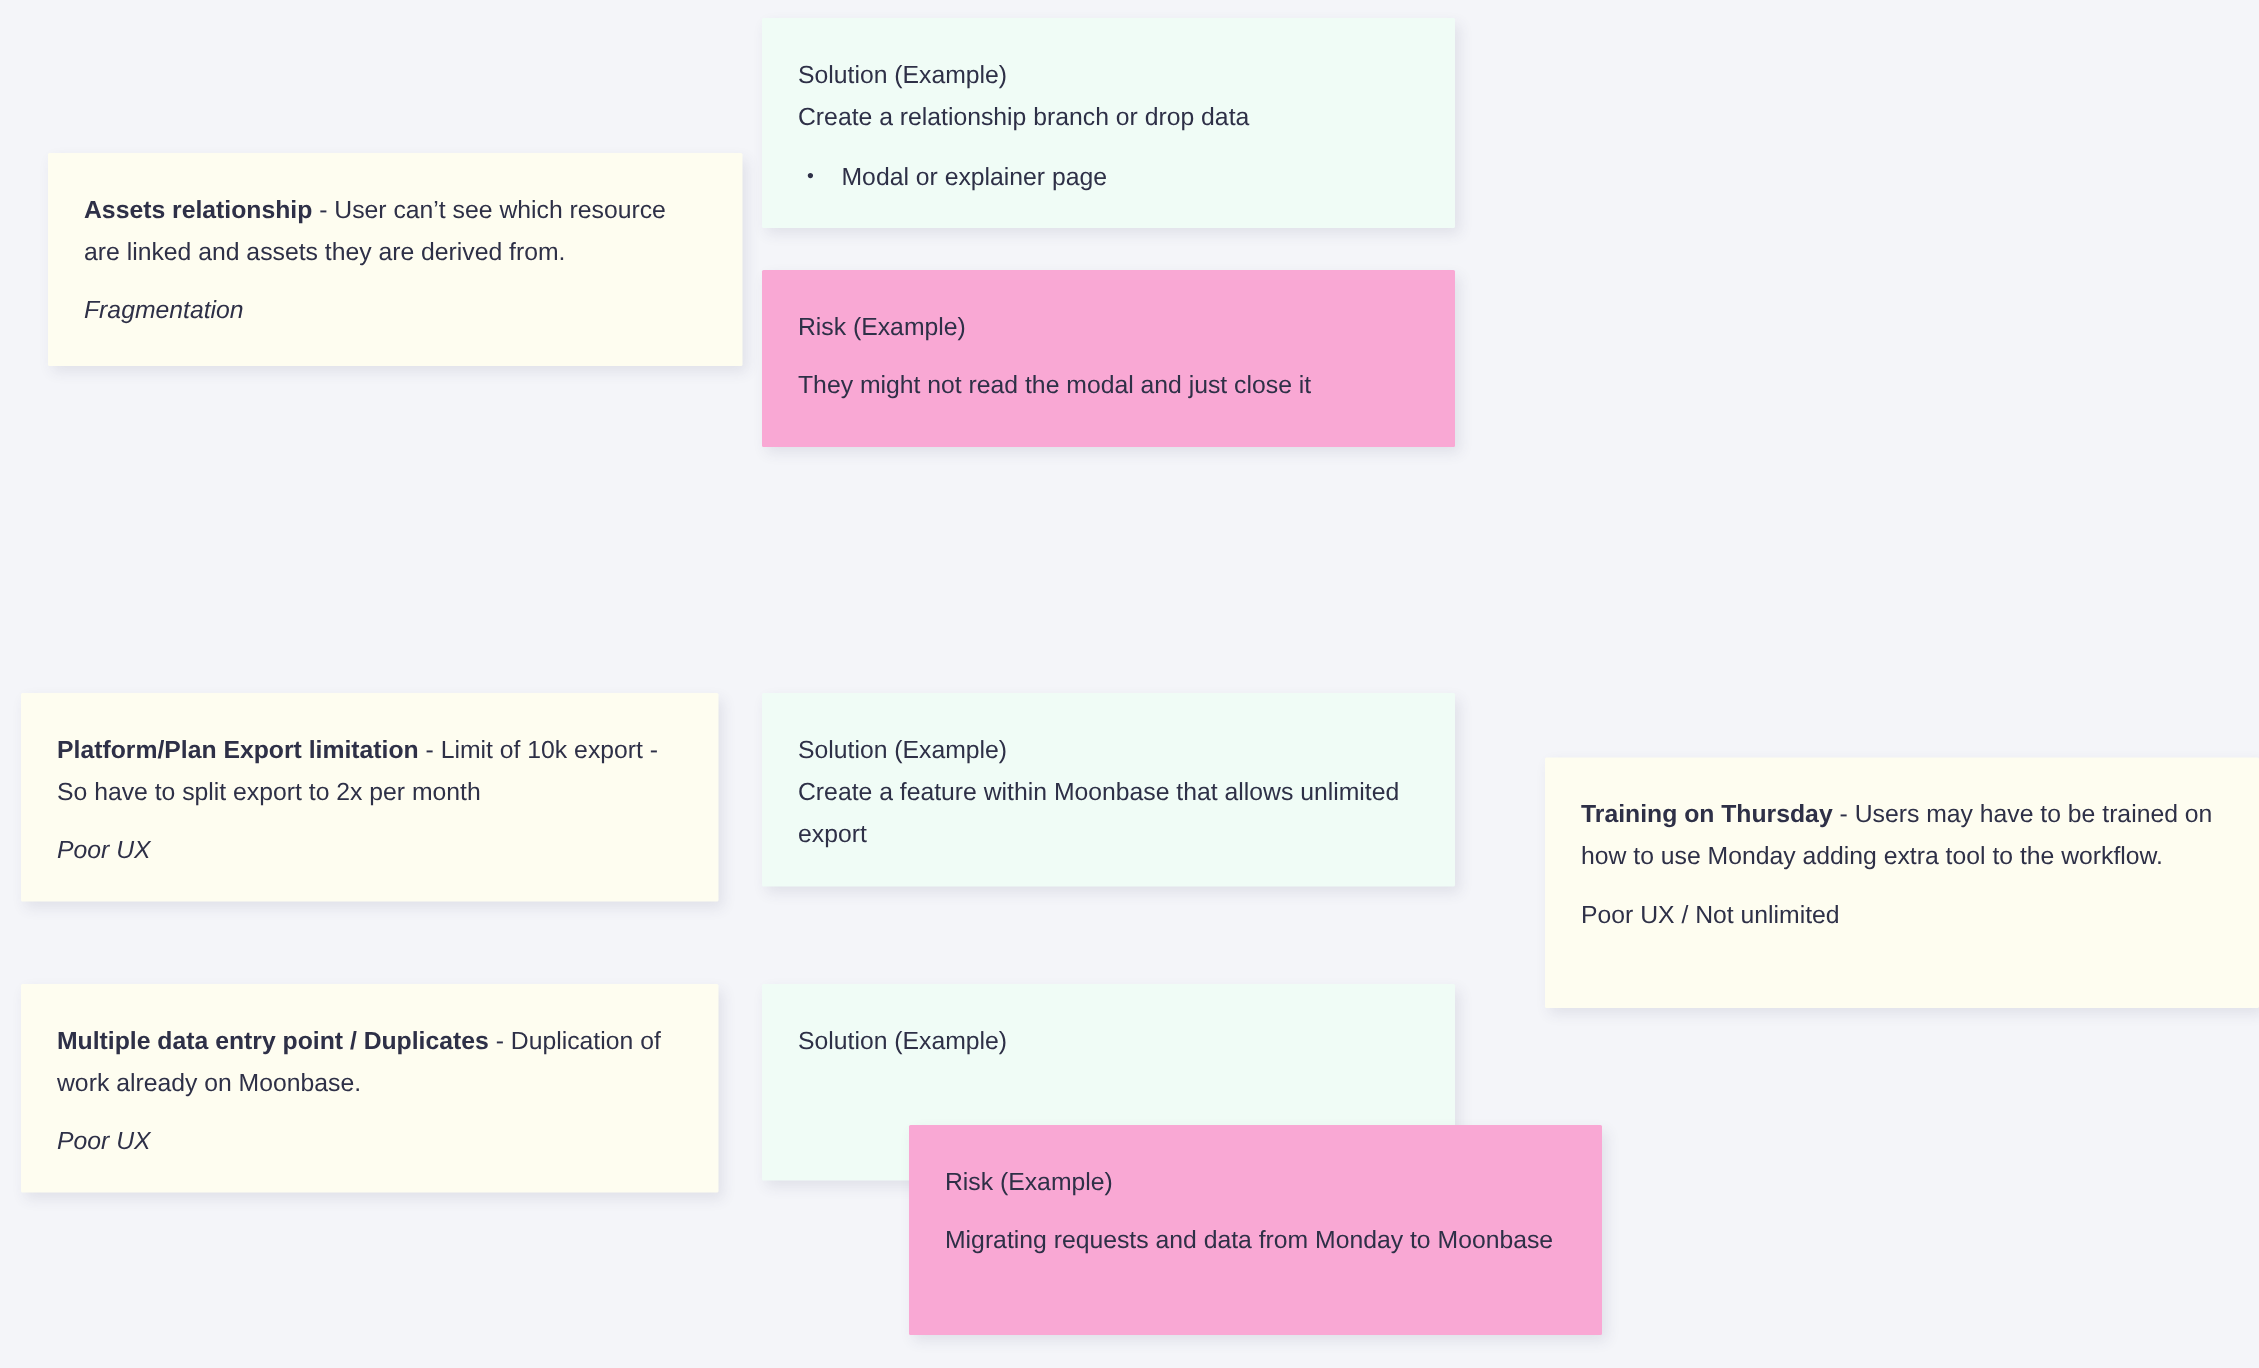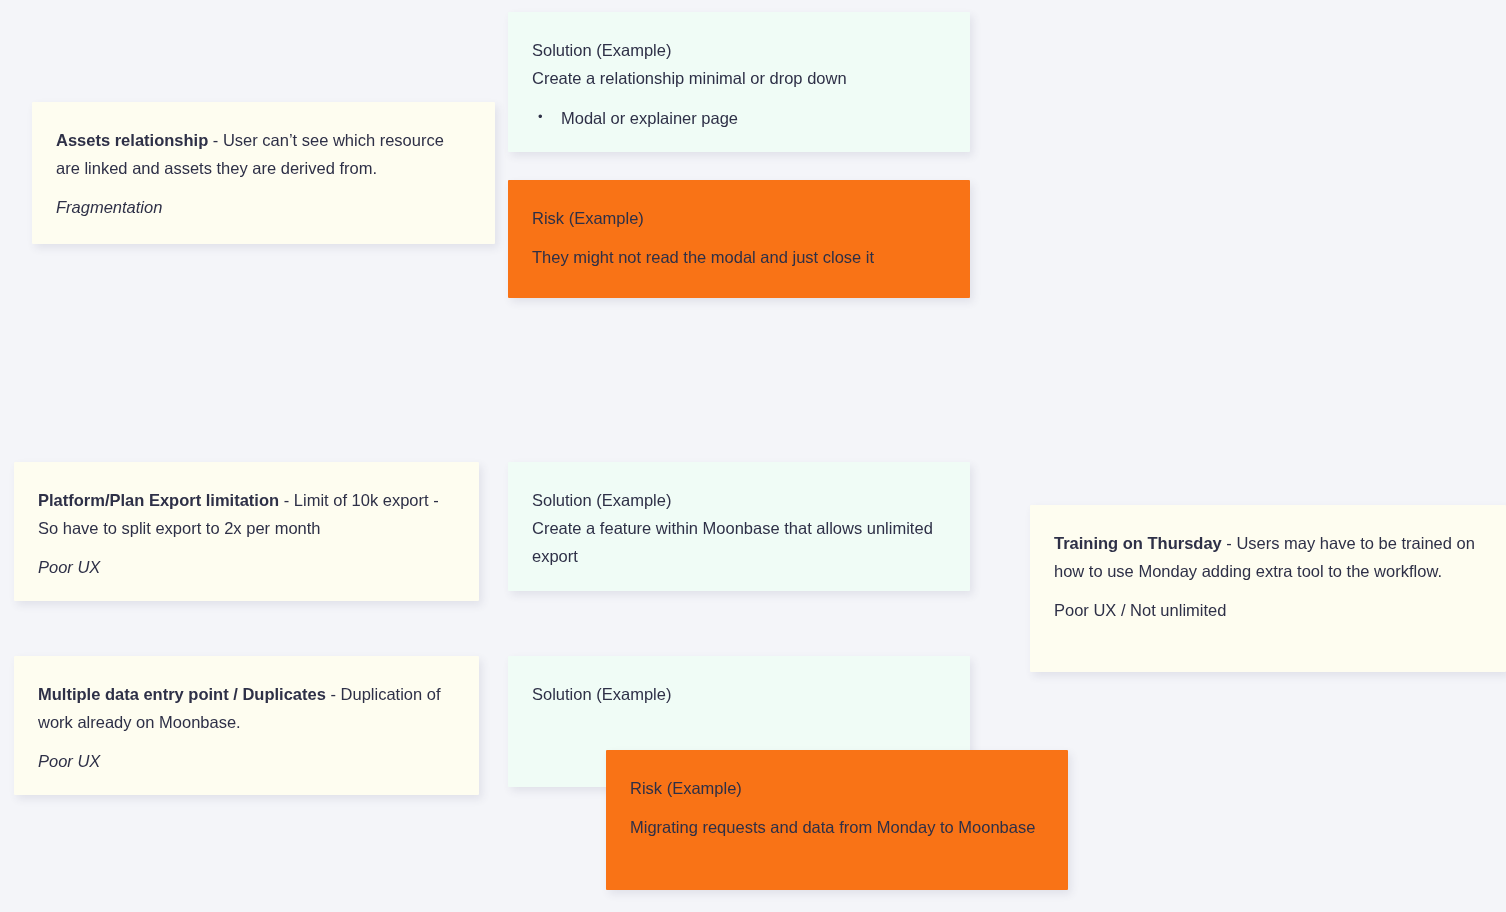--- a/index.html
+++ b/index.html
@@ -31,21 +31,21 @@
     padding: 24px 28px 24px 24px;
     font-size: 16.5px;
     line-height: 28px;
     color: #2e3047;
     box-shadow: 3px 4px 9px rgba(60, 62, 96, 0.10);
     border-radius: 1px;
   }
 
   .card.problem   { background: #fefdf0; }
   .card.solution  { background: #f0fcf6; }
-  .card.risk      { background: #f97316; }
+  .card.risk      { background: #f9a8d4; }
 
   .card p {
     margin: 0;
   }
   .card p + p {
     margin-top: 11px;
   }
   .card p.tight + p.tight {
     margin-top: 0;
   }
@@ -105,21 +105,21 @@
 
 <div id="board">
 
   <div class="card problem" id="card-assets-relationship">
     <p><span class="lead">Assets relationship</span><span> - User can’t see which resource are linked and assets they are derived from.</span></p>
     <p class="tag">Fragmentation</p>
   </div>
 
   <div class="card solution" id="card-solution-relationship">
     <p class="heading tight">Solution  (Example)</p>
-    <p class="tight">Create a relationship minimal or drop down</p>
+    <p class="tight">Create a relationship branch or drop data</p>
     <ul class="bullets">
       <li>Modal or explainer page</li>
     </ul>
   </div>
 
   <div class="card risk" id="card-risk-modal">
     <p class="heading">Risk (Example)</p>
     <p>They might not read the modal and just close it</p>
   </div>
 

